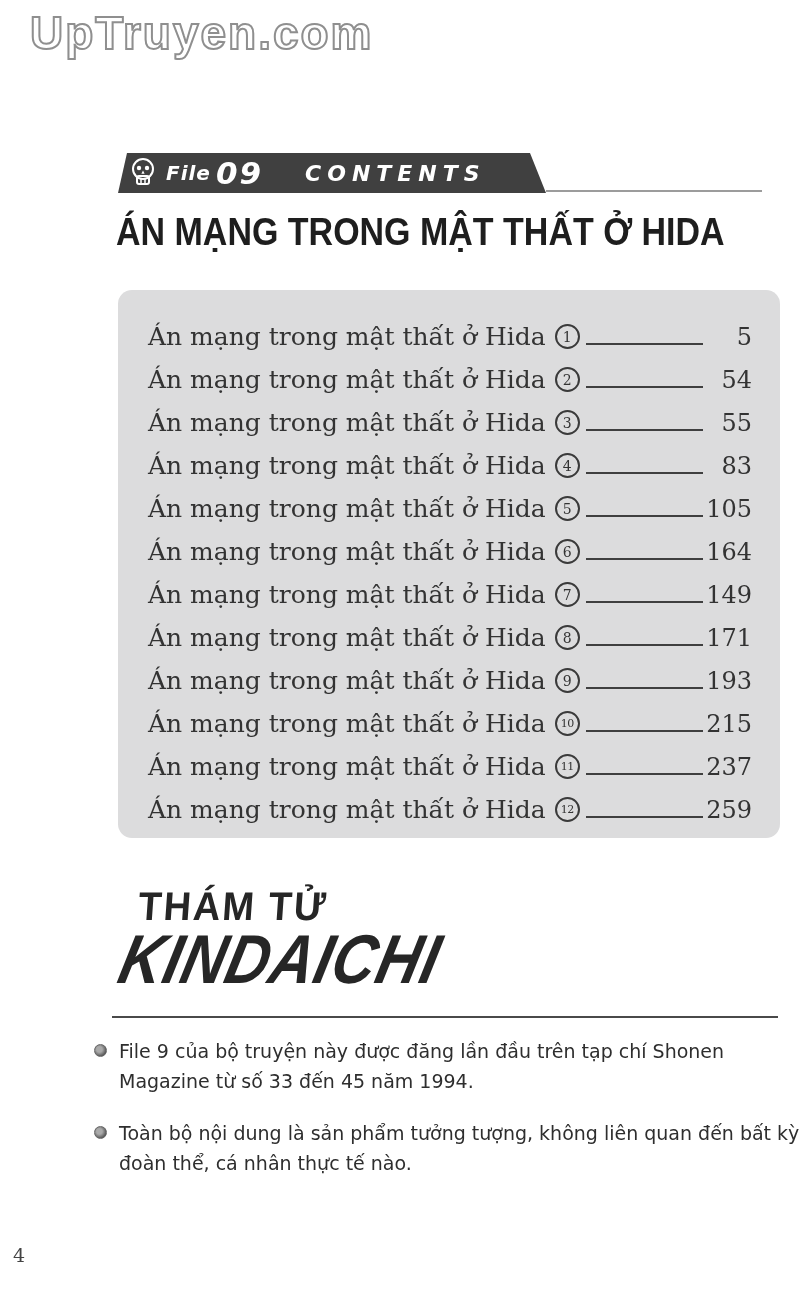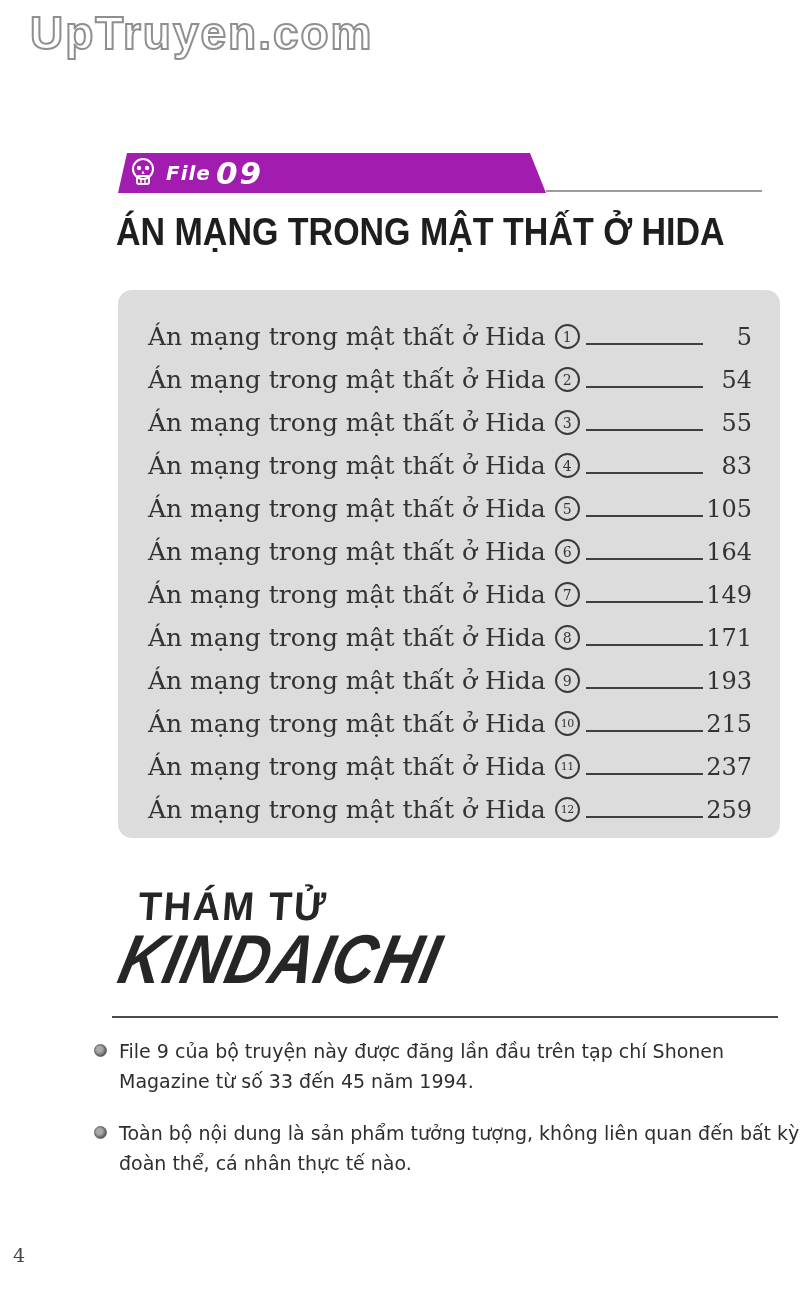--- a/index.html
+++ b/index.html
@@ -14,21 +14,21 @@
     font-family:Liberation Sans, sans-serif;font-weight:bold;font-size:46px;
     letter-spacing:2px;color:#ffffff;
     -webkit-text-stroke:2px #8f8f8f;
     text-shadow:0 0 1px #9a9a9a;
     white-space:nowrap;
   }
 
   
   .banner{
     position:absolute;left:118px;top:153px;width:428px;height:40px;
-    background:#a21caf;
+    background:#404040;
     clip-path:polygon(9px 0, calc(100% - 16px) 0, 100% 100%, 0 100%);
     display:flex;align-items:center;box-sizing:border-box;padding-left:10px;
   }
   .banner-tail{
     position:absolute;left:546px;top:190px;width:216px;height:2px;background:#9c9c9c;
   }
   .file-label{
     color:#fff;font-style:italic;font-weight:bold;font-size:20px;
     letter-spacing:1px;margin-left:8px;
   }
@@ -122,20 +122,21 @@
       <ellipse cx="15" cy="12" rx="10" ry="10" fill="none" stroke="#ffffff" stroke-width="2"></ellipse>
       <rect x="9" y="19" width="12" height="8" rx="2" fill="none" stroke="#ffffff" stroke-width="2"></rect>
       <circle cx="11" cy="11" r="2.2" fill="#ffffff"></circle>
       <circle cx="19" cy="11" r="2.2" fill="#ffffff"></circle>
       <path d="M15 13.5 l-1.6 3.2 h3.2 z" fill="#ffffff"></path>
       <path d="M13 21 v5 M17 21 v5" stroke="#ffffff" stroke-width="1.5"></path>
     </svg>
   </span>
   <span class="file-label">File</span>
   <span class="file-number">09</span>
+  <span class="contents-label">CONTENTS</span>
 </div>
 <div class="banner-tail"></div>
 
 <div class="vol-title">ÁN MẠNG TRONG MẬT THẤT Ở HIDA</div>
 
 <div class="toc-box">
   <div id="toc-list">
   <div class="toc-row">
     <span class="toc-label">Án mạng trong mật thất ở Hida</span>
     <span class="toc-chapter">1</span>

